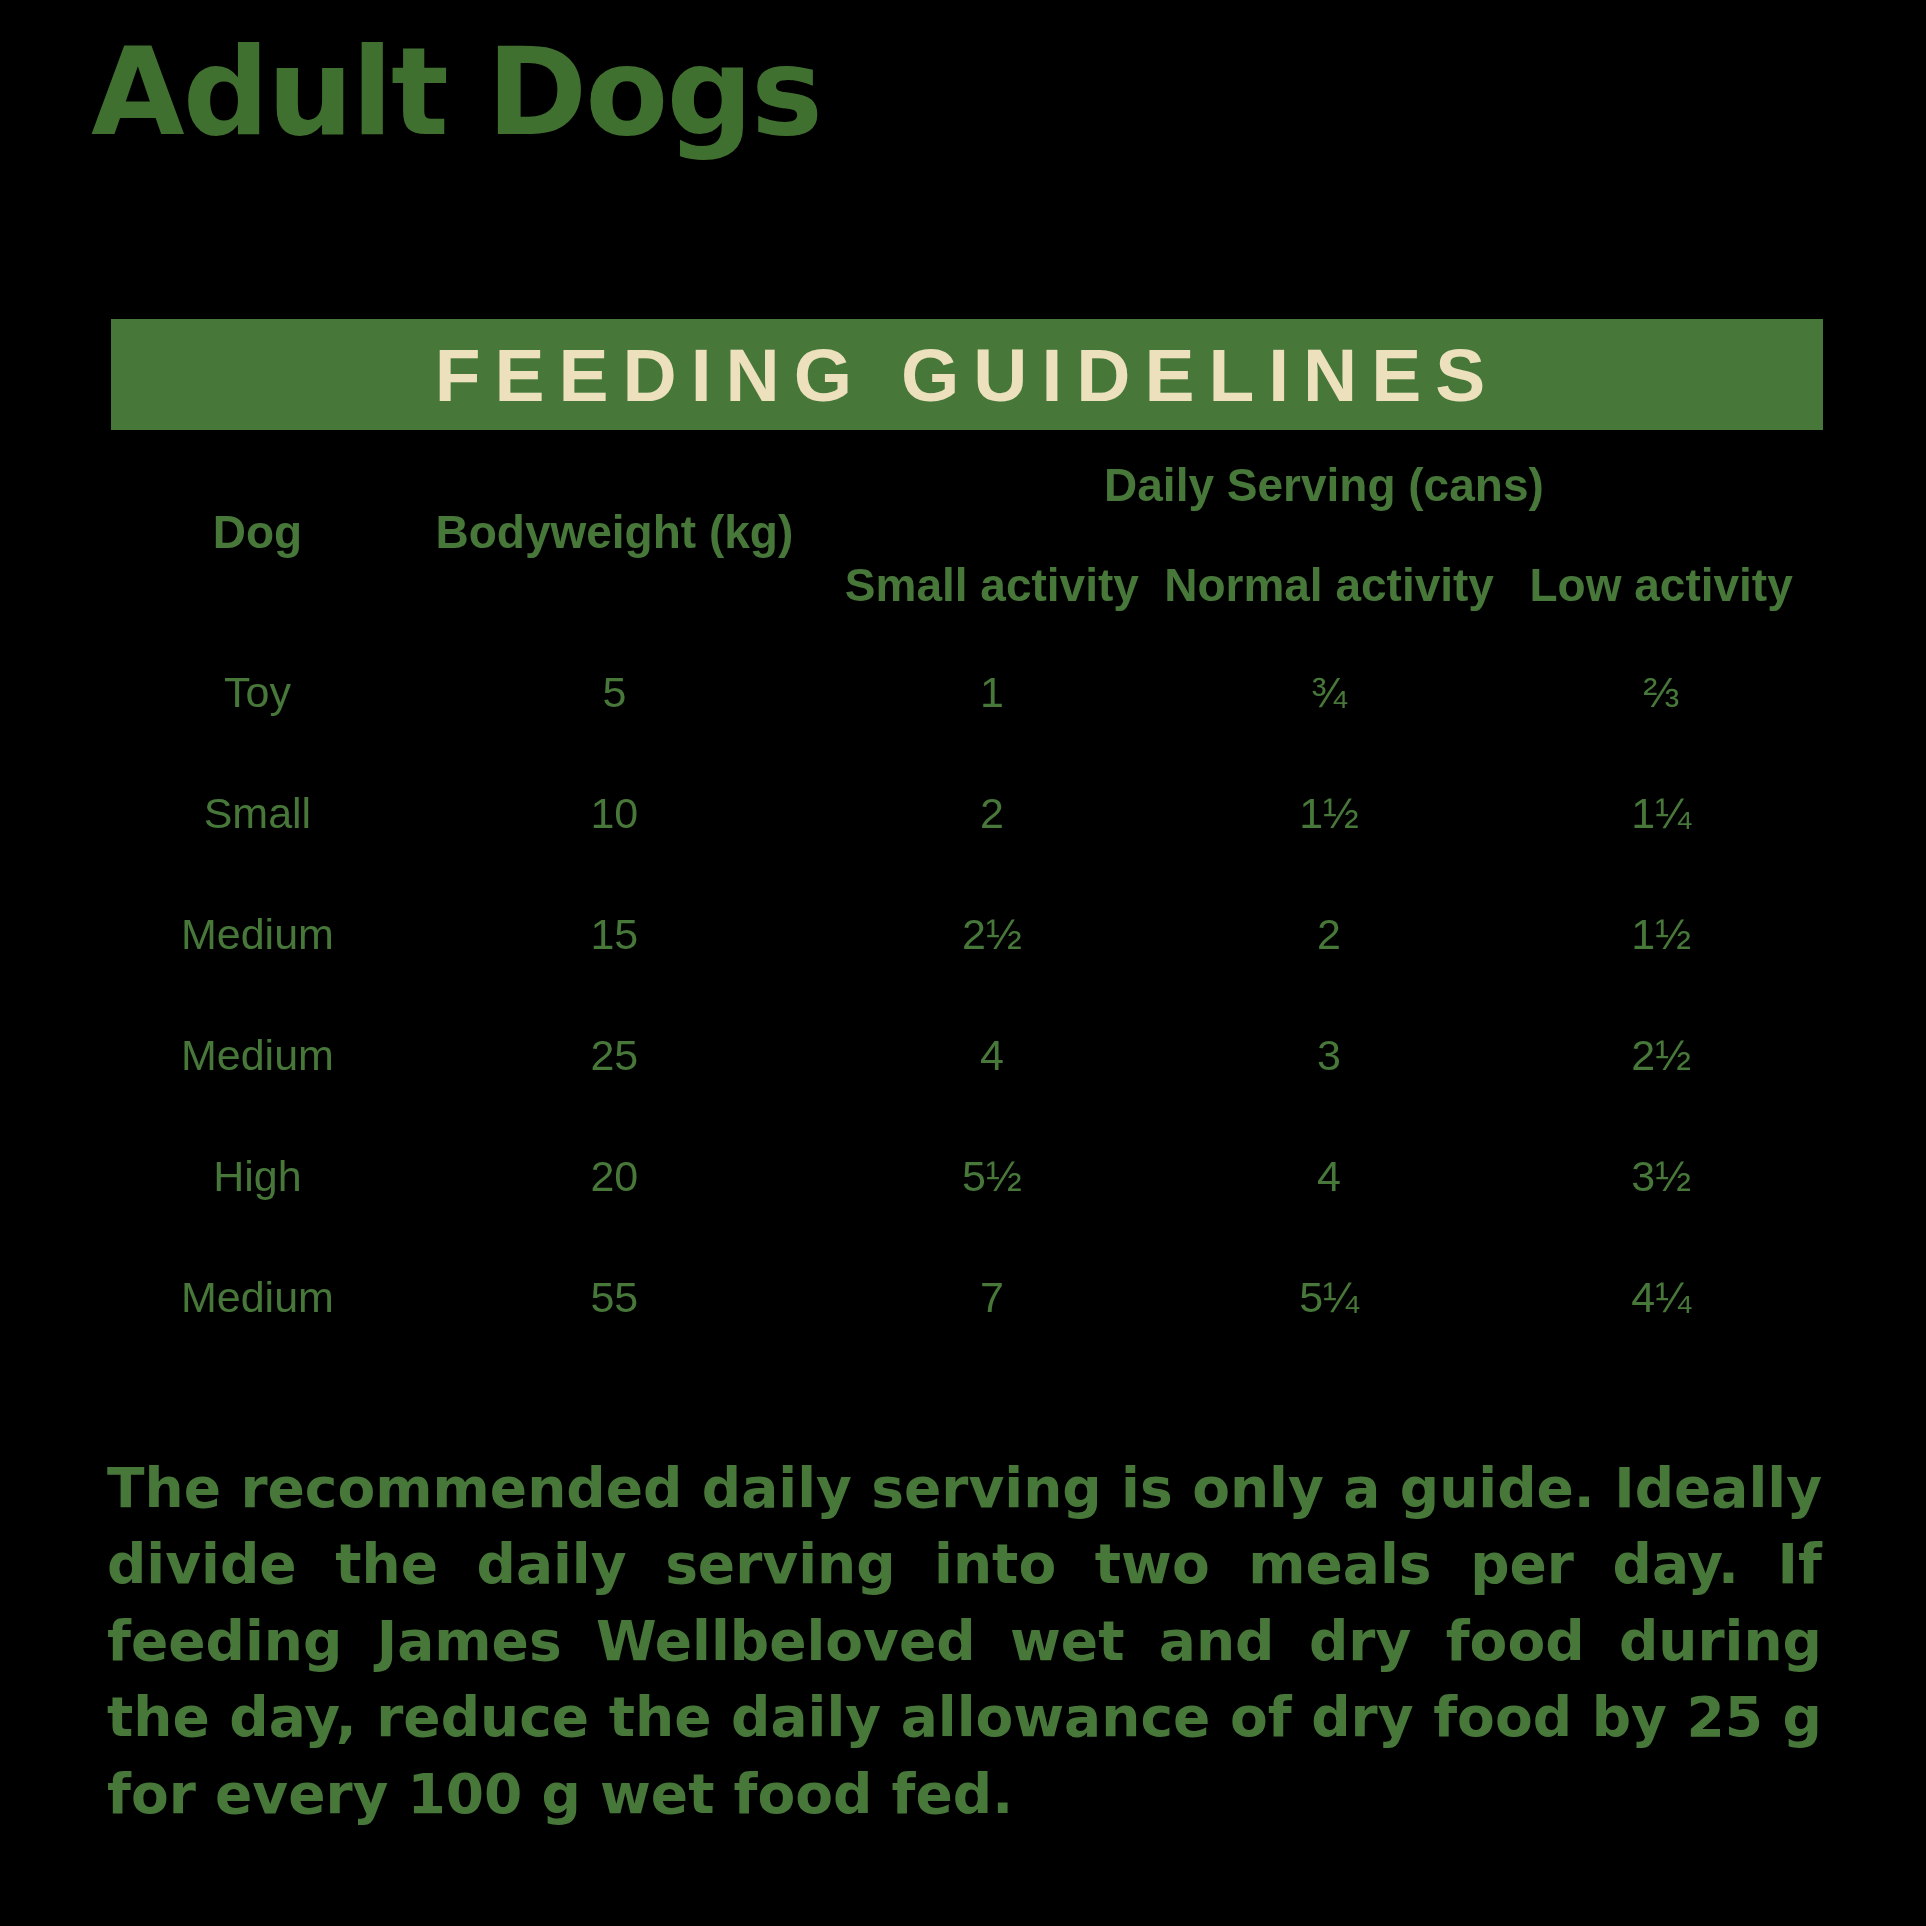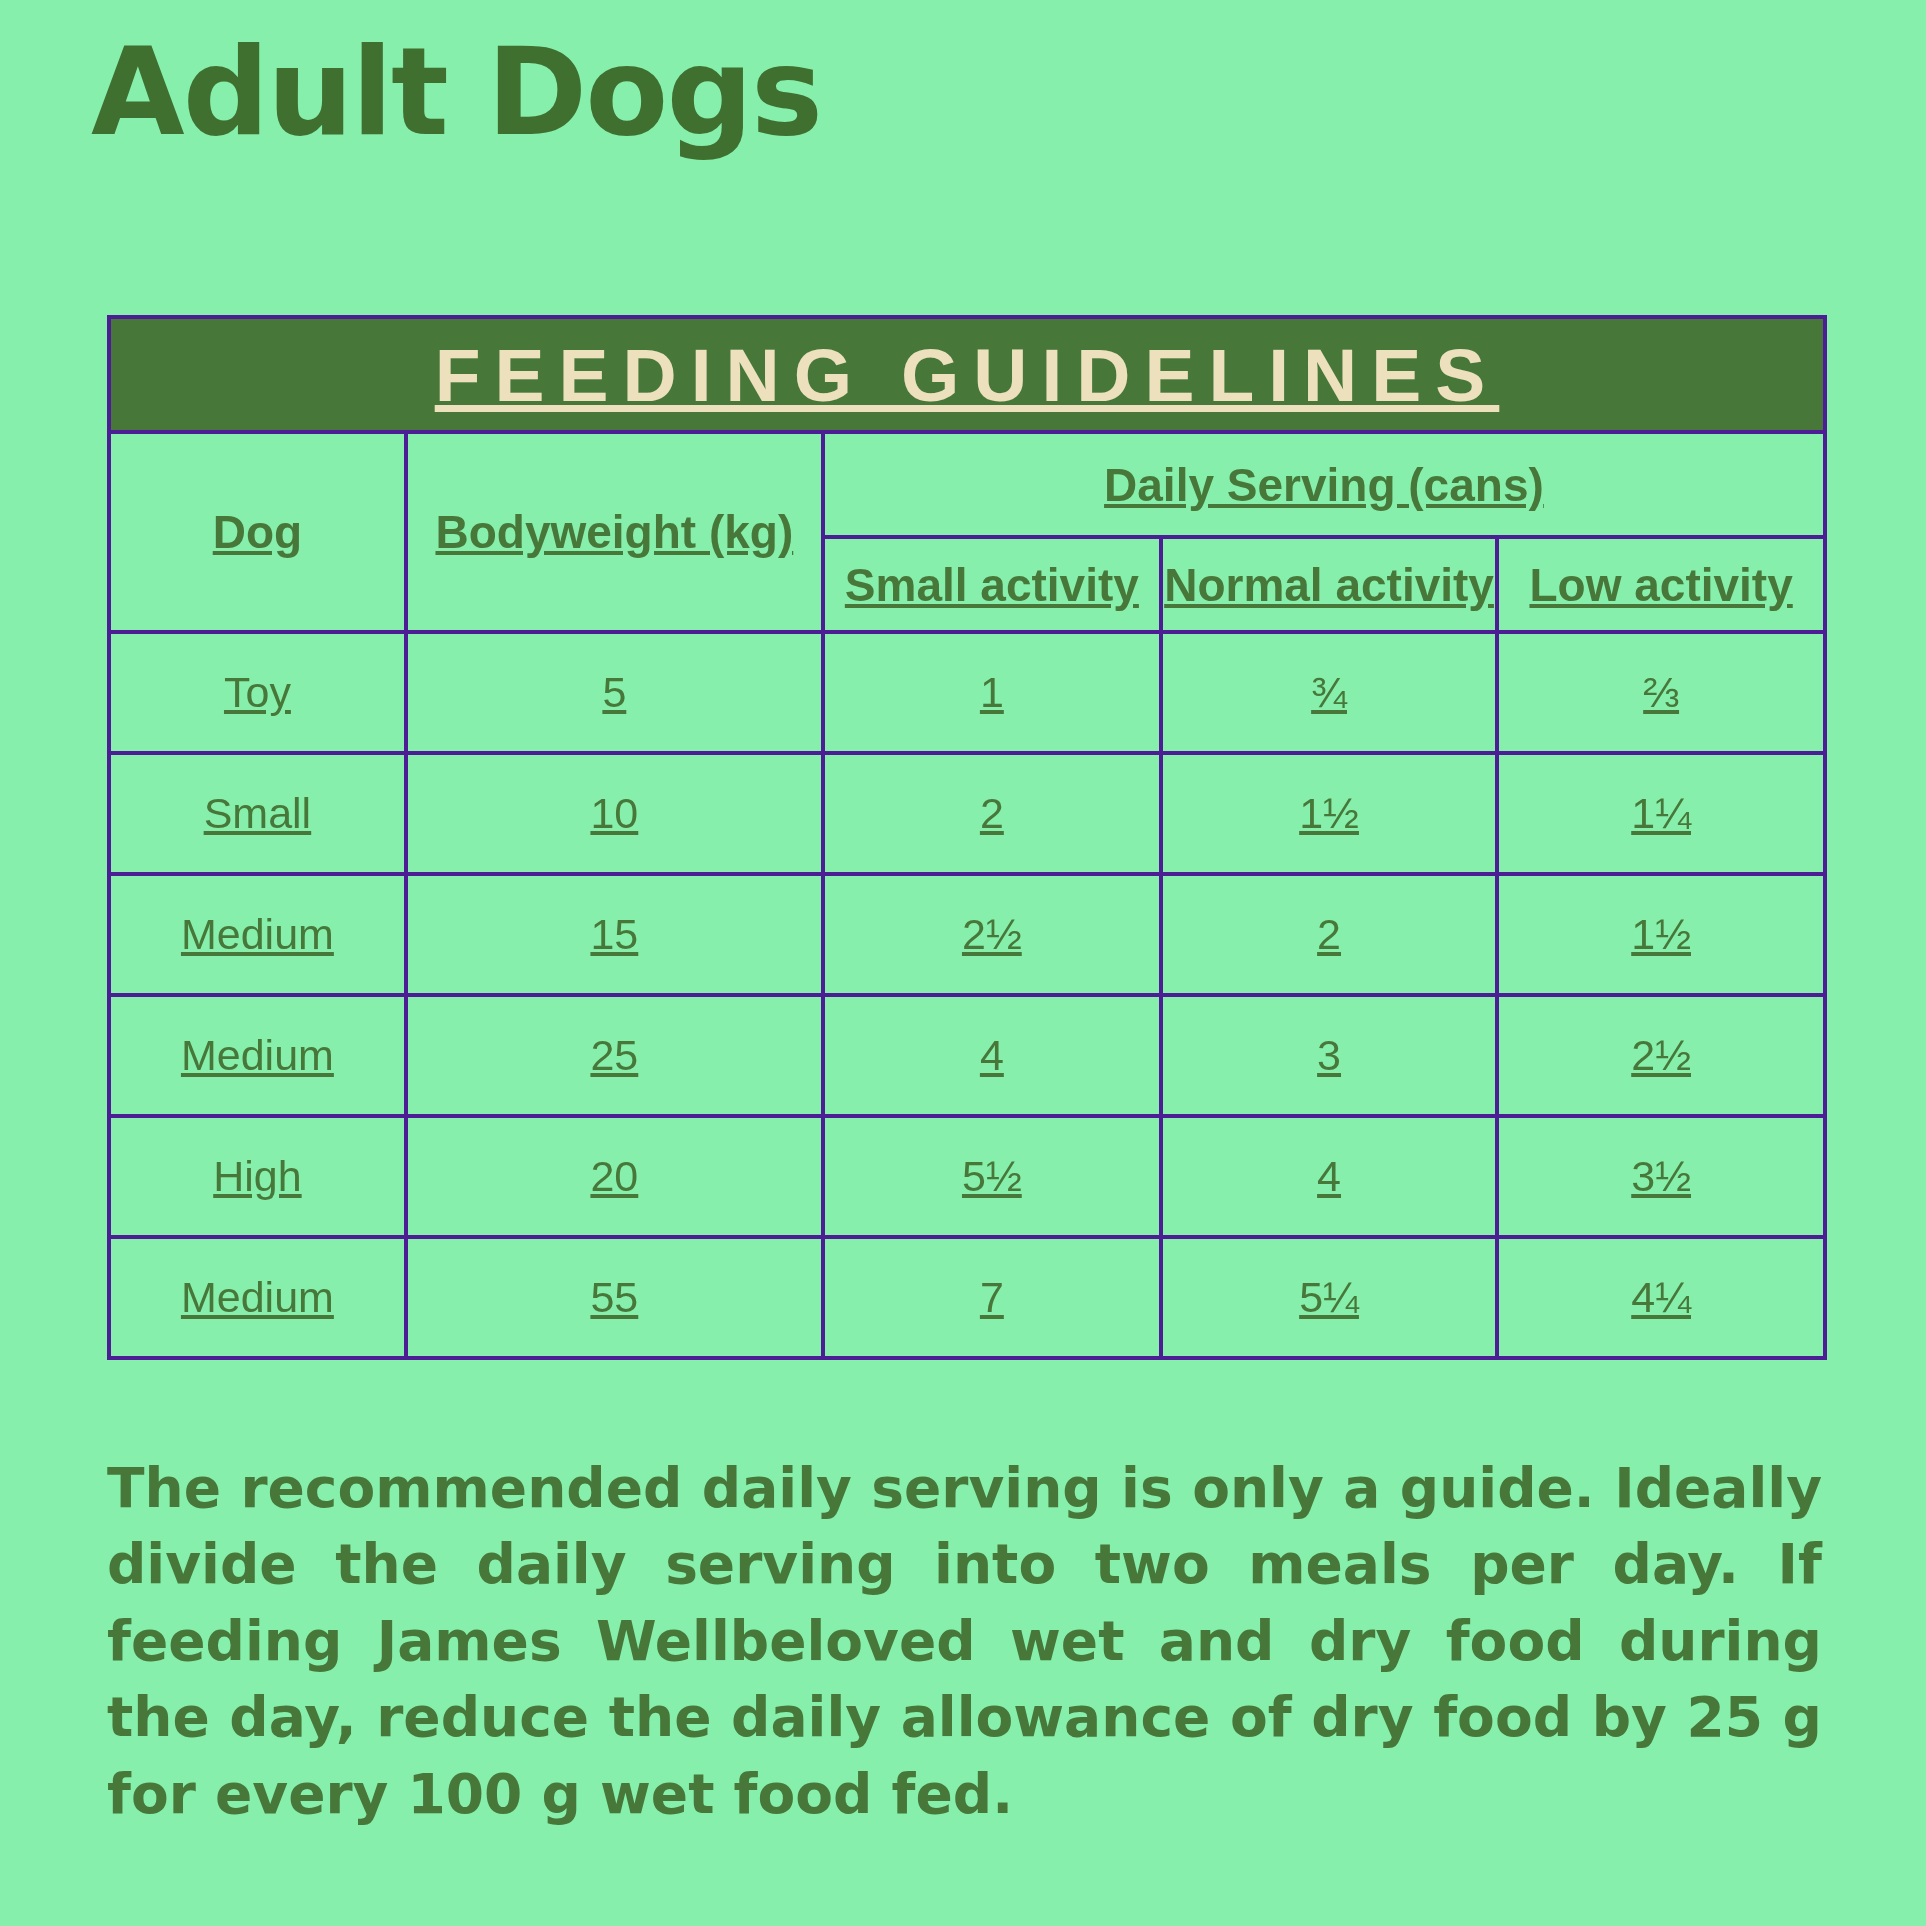--- a/index.html
+++ b/index.html
@@ -1,20 +1,20 @@
 <!DOCTYPE html>
 <html><head>
 <meta charset="utf-8">
 <style>
   html, body { margin: 0; padding: 0; }
   .page {
     position: relative;
     width: 1927px;
     height: 1927px;
-    background: #86efac;
+    background: #000000;
     font-family: "Liberation Sans", "DejaVu Sans", sans-serif;
     overflow: hidden;
   }
   .title {
     position: absolute;
     left: 91px;
     top: 22px;
     font-family: "DejaVu Sans", sans-serif;
     font-weight: bold;
     font-size: 121px;
@@ -23,26 +23,25 @@
   }
   table.guidelines {
     position: absolute;
     left: 107px;
     top: 315px;
     width: 1720px;
     border-collapse: collapse;
     table-layout: fixed;
   }
   table.guidelines th, table.guidelines td {
-    border: 4px solid #4c1d95;
+    border: 4px solid #000000;
     text-align: center;
     vertical-align: middle;
     color: #47783a;
     padding: 0;
-    text-decoration: underline;
   }
   .banner-cell {
     background: #47783a;
     height: 111px;
     color: #ece0bd !important;
     font-weight: bold;
     font-size: 75px;
     letter-spacing: 14px;
   }
   .head-cell {

